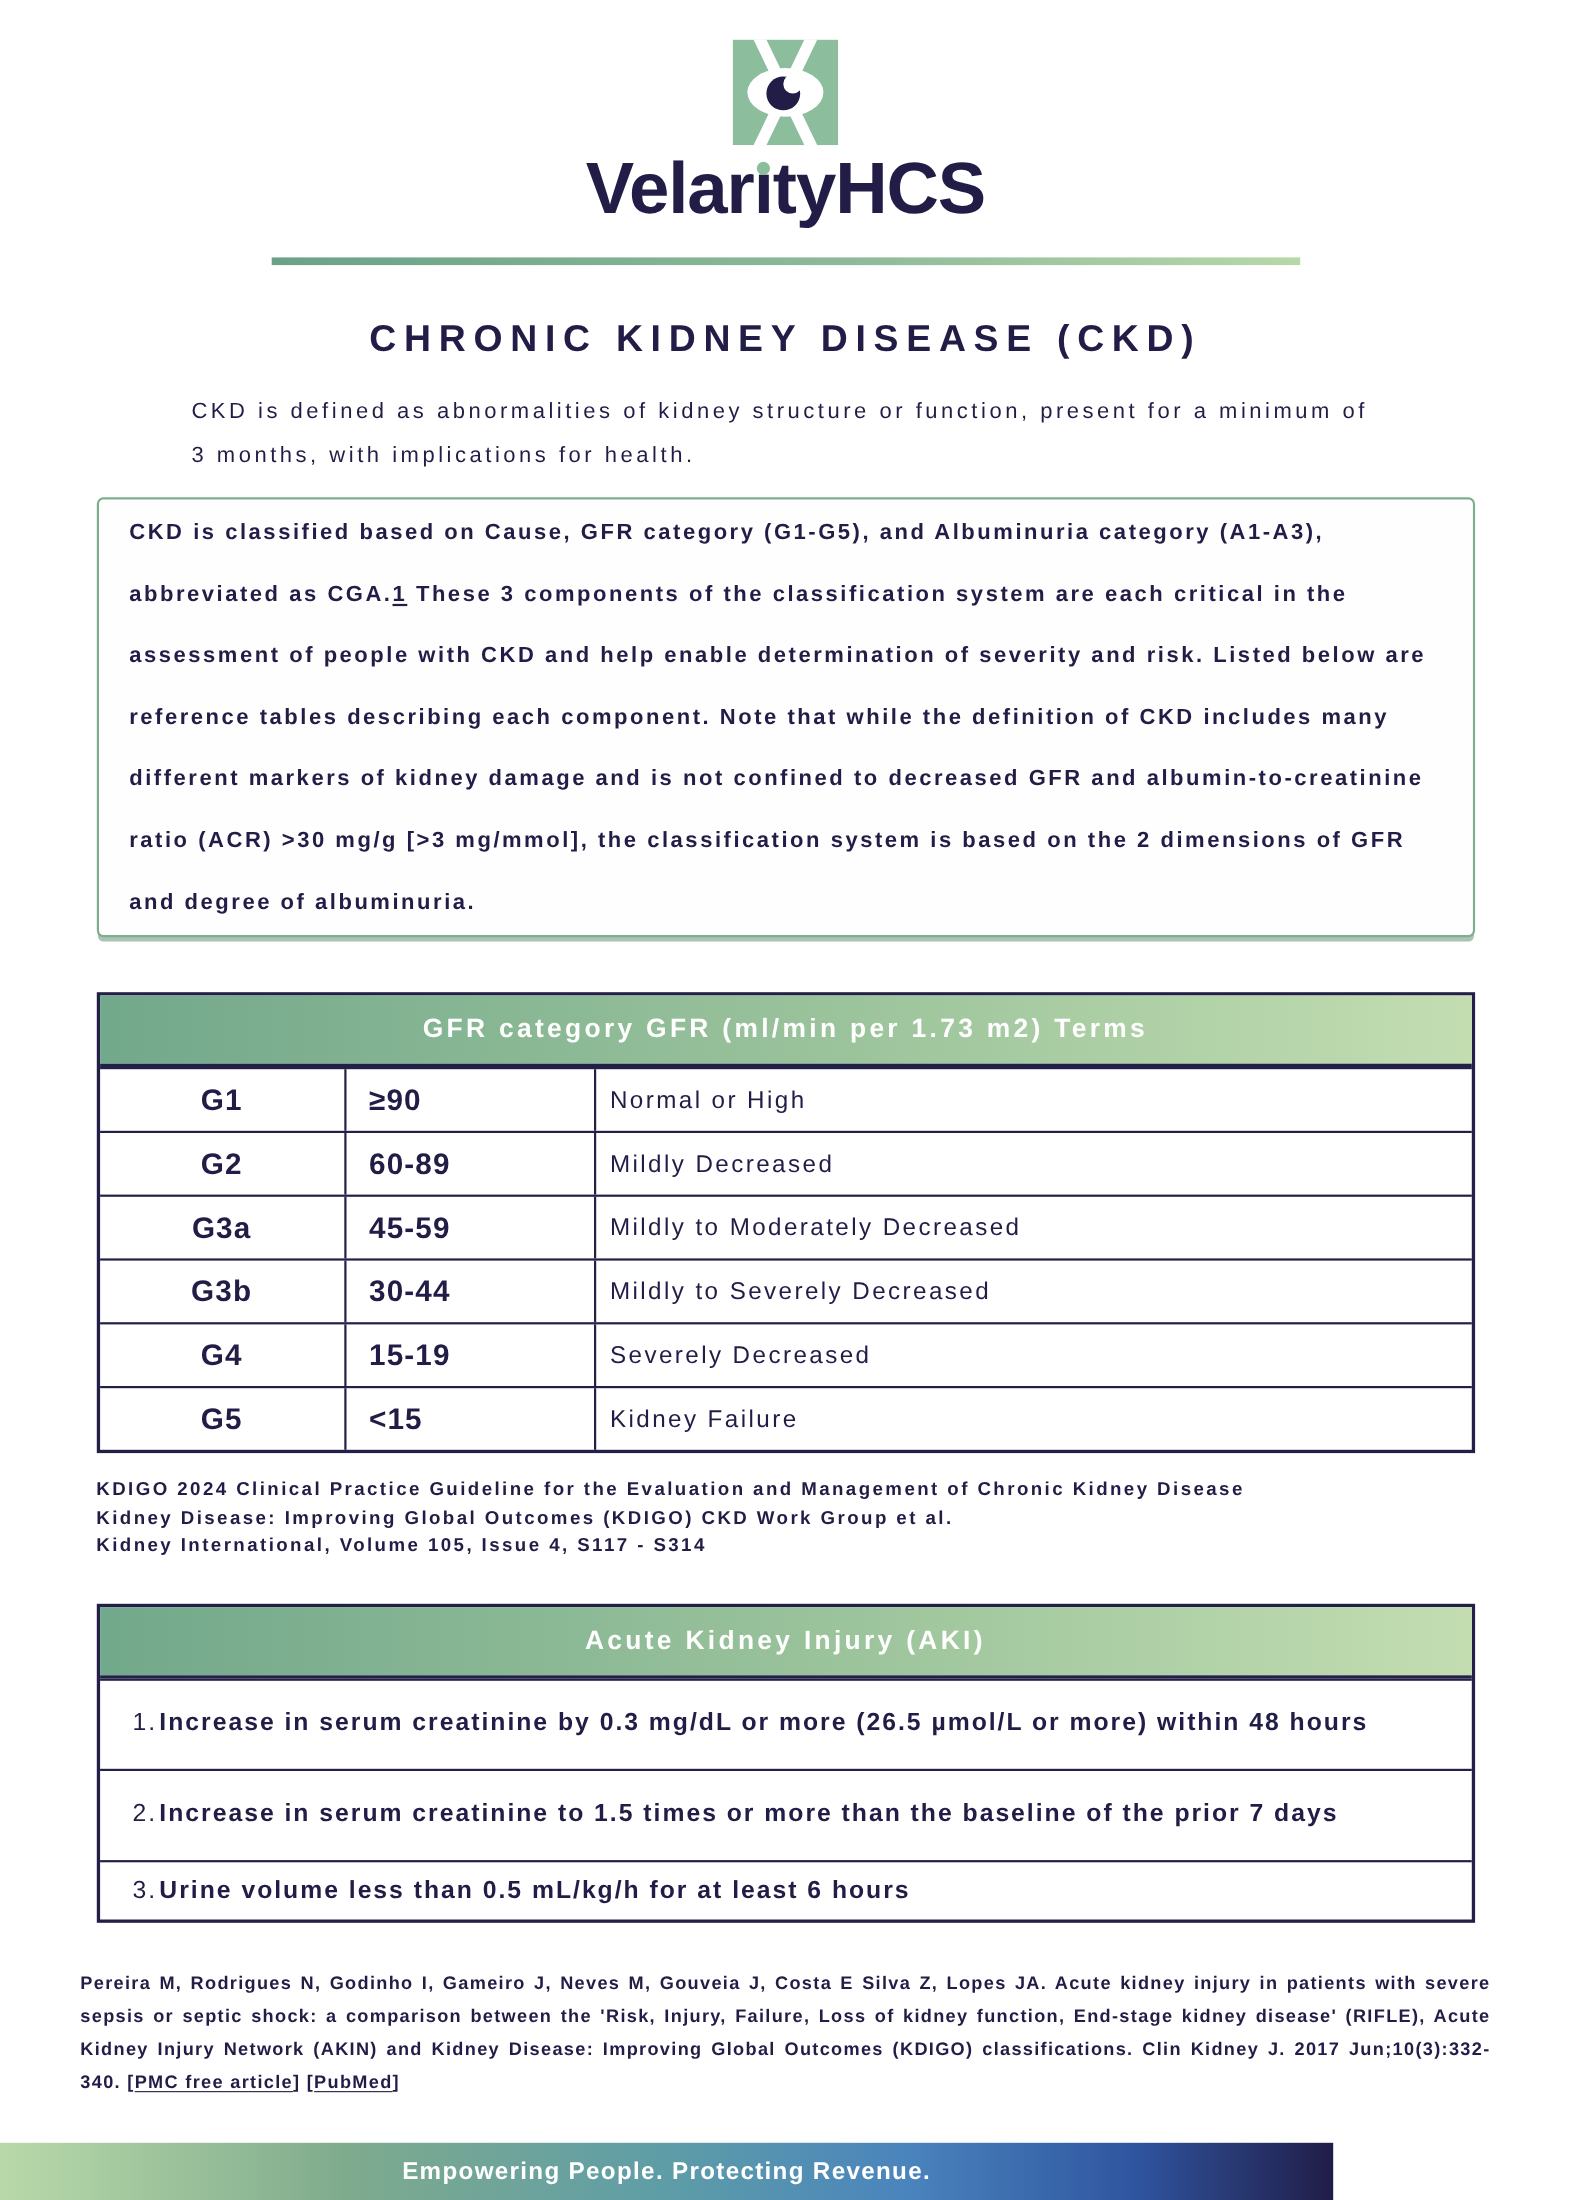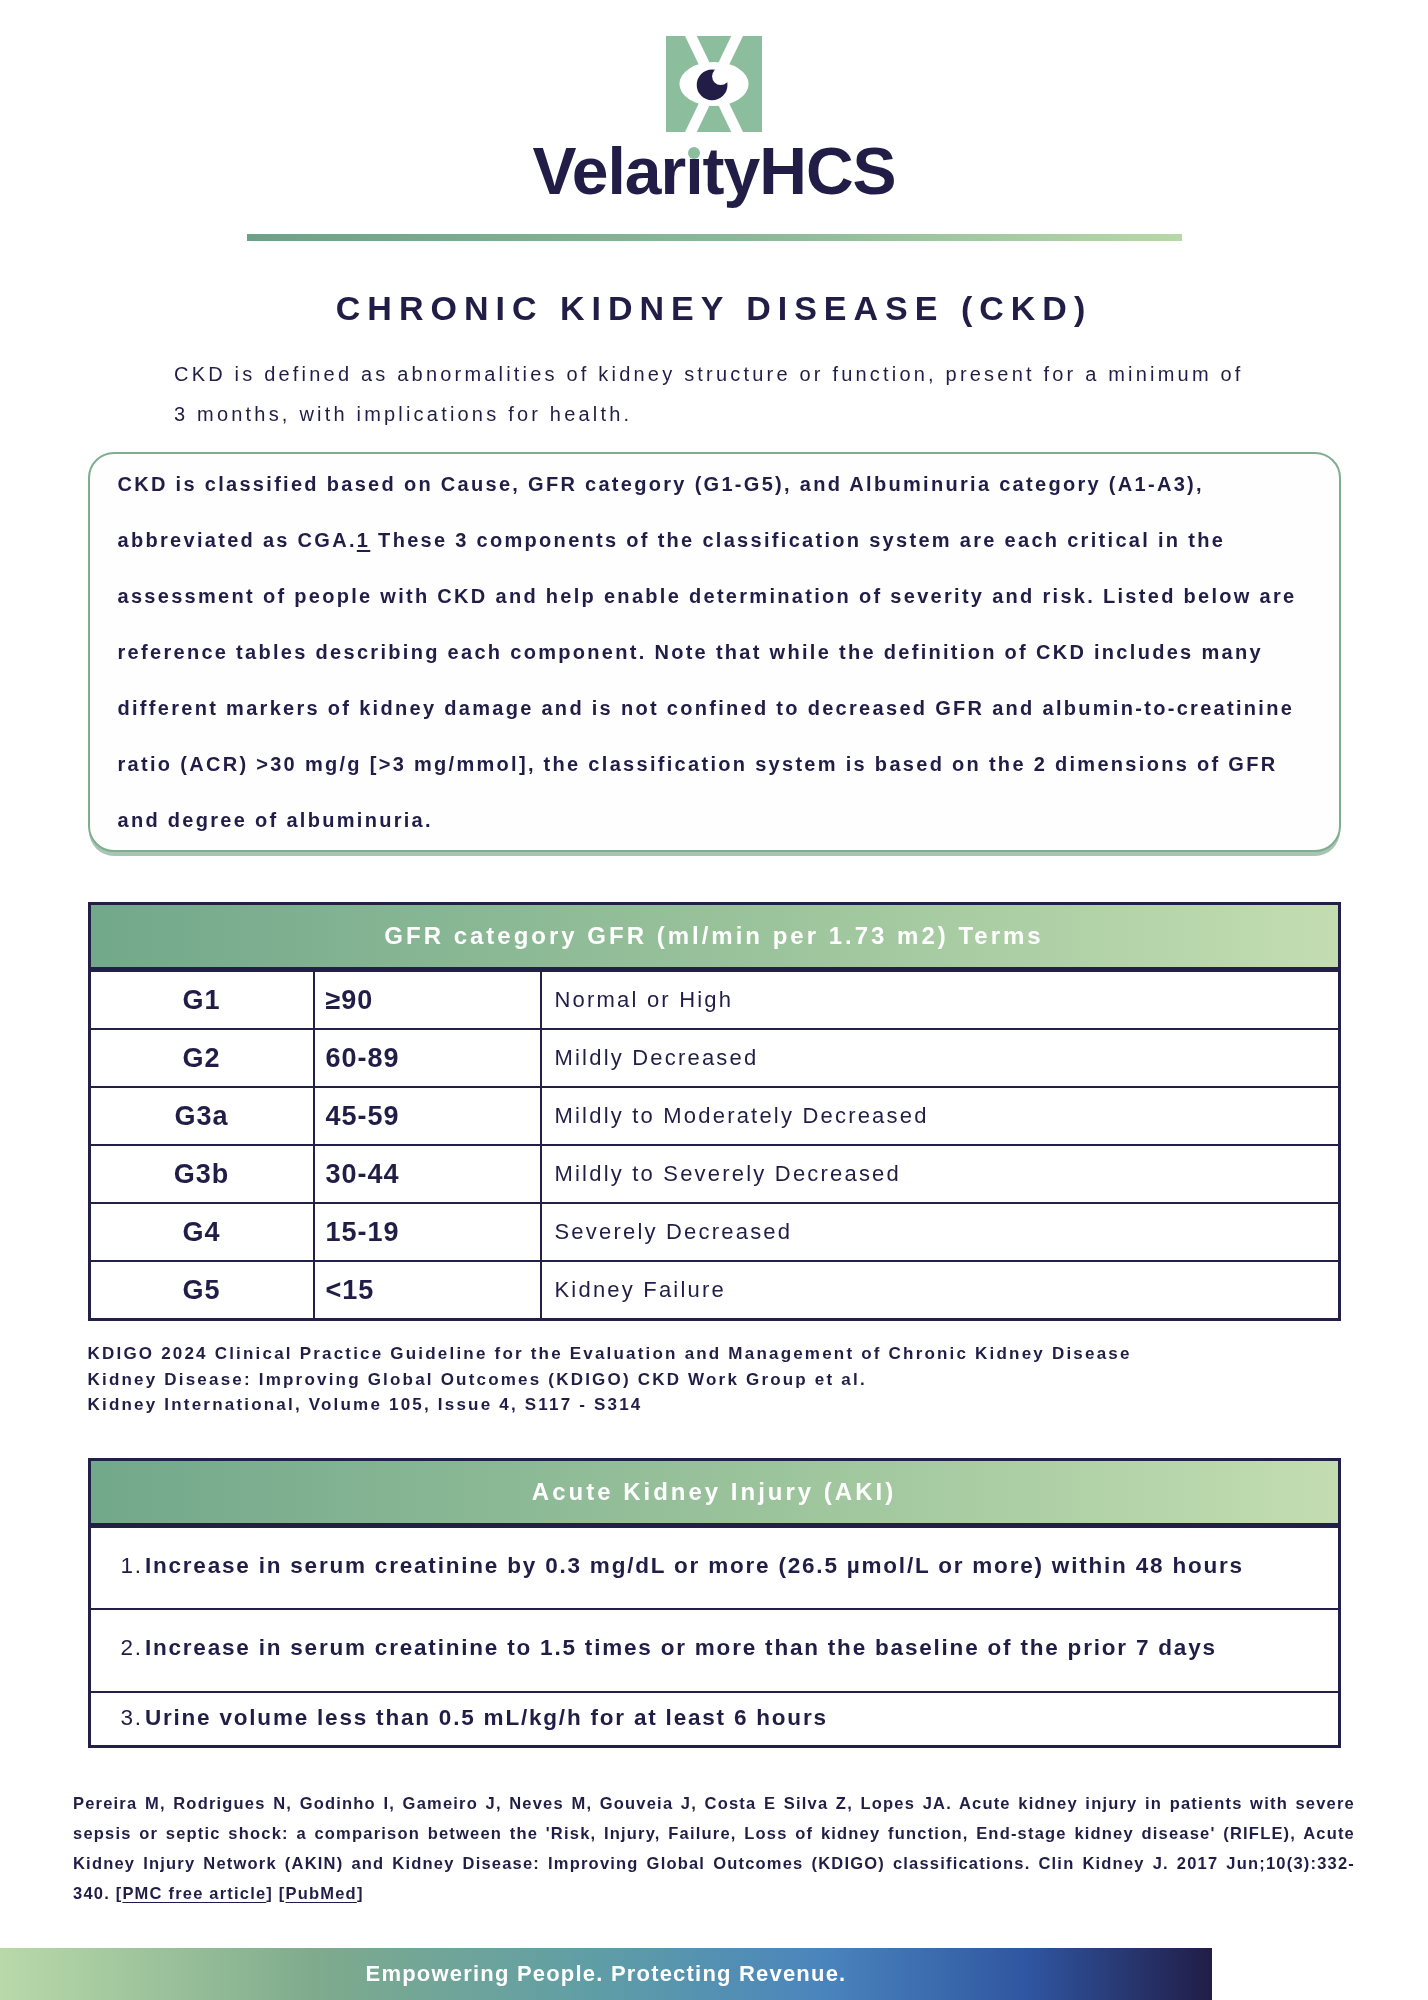--- a/index.html
+++ b/index.html
@@ -38,21 +38,21 @@
     font-size: 34px; font-weight: 700; letter-spacing: 7px;
   }
   .intro {
     margin: 26px auto 0; width: 1080px; text-align: left;
     font-size: 20px; font-weight: 400; letter-spacing: 3.2px; line-height: 2.0;
   }
 
   
   .class-box {
     width: 1253px; margin: 18px auto 0;
-    border: 2.5px solid #7fae8f; border-radius: 26px;
+    border: 2.5px solid #7fae8f; border-radius: 6px;
     background: #fefefe;
     box-shadow: 0 5px 0 -1px #a9c4b3;
     padding: 2px 28px;
   }
   .class-box p {
     font-size: 20px; font-weight: 700; letter-spacing: 2.3px; line-height: 2.8;
   }
   .ref-link { text-decoration: underline; text-underline-offset: 3px; cursor: pointer; }
 
   
@@ -71,21 +71,21 @@
     display: grid; grid-template-columns: 224px 227px 1fr;
     height: 58px; border-top: 2.5px solid #232047;
   }
   .gfr-row:first-of-type { border-top: none; }
   .gfr-cat {
     display: flex; align-items: center; justify-content: center;
     font-size: 27px; font-weight: 700; letter-spacing: 1px;
     border-right: 2.5px solid #232047;
   }
   .gfr-range {
-    display: flex; align-items: center; padding-left: 11px;
+    display: flex; align-items: center; padding-left: 21px;
     font-size: 27px; font-weight: 700; letter-spacing: 1px;
     border-right: 2.5px solid #232047;
   }
   .gfr-term {
     display: flex; align-items: center; padding-left: 13px;
     font-size: 22px; font-weight: 400; letter-spacing: 2.2px;
   }
 
   
   .kdigo {

